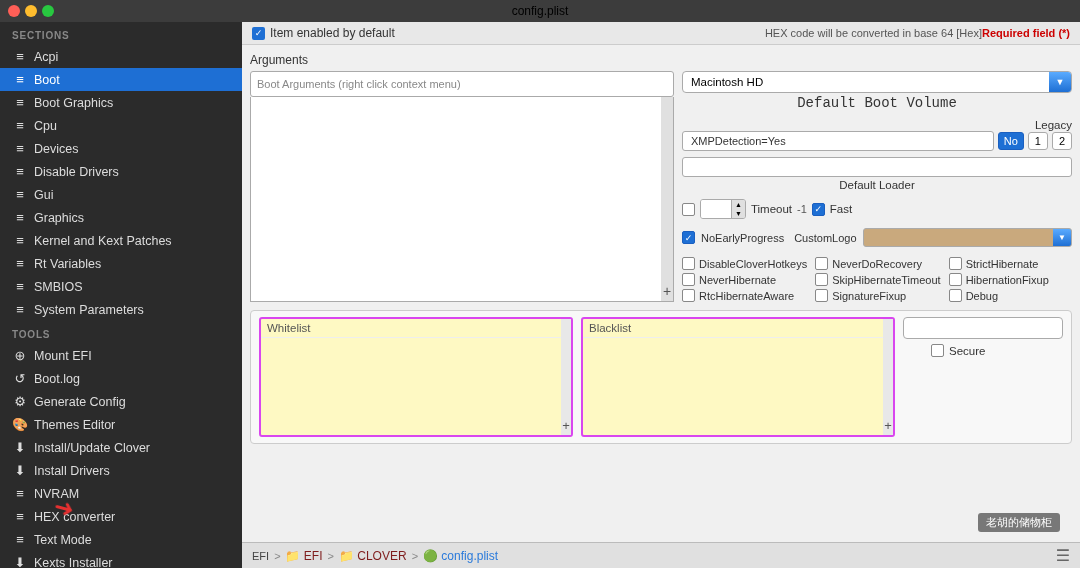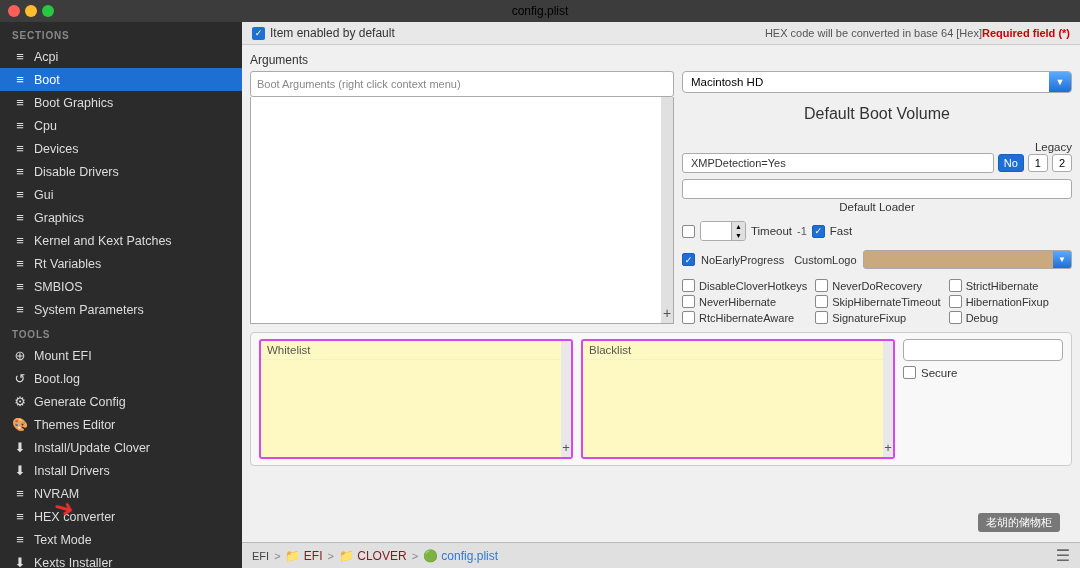--- a/index.html
+++ b/index.html
@@ -217,22 +217,23 @@
       color: #555;
     }
     .dropdown-blue {
       background: linear-gradient(to bottom, #5aabff, #1e6fd4);
       border-color: #1a5fc0;
       color: white;
     }
     .default-boot-volume-label {
       text-align: center;
       color: #333;
-      font-size: 16px;
-      padding: 12px 0;
+      font-size: 14px;
+      padding: 2px 0;
+      font-family: Liberation Mono, monospace;
     }
     .default-loader-label {
       text-align: center;
       color: #333;
       font-size: 11.5px;
       padding: 2px 0;
     }
     .legacy-label {
       color: #333;
       font-size: 11.5px;
@@ -414,20 +415,21 @@
       height: 22px;
       position: relative;
       cursor: pointer;
     }
     .secure-checkbox-row {
       display: flex;
       align-items: center;
       gap: 5px;
       font-size: 11.5px;
       color: #333;
+      margin-left: 28px;
     }
     
     #bottombar {
       height: 26px;
       background: #e0e0e0;
       border-top: 1px solid #bbb;
       display: flex;
       align-items: center;
       padding: 0 10px;
       gap: 5px;

